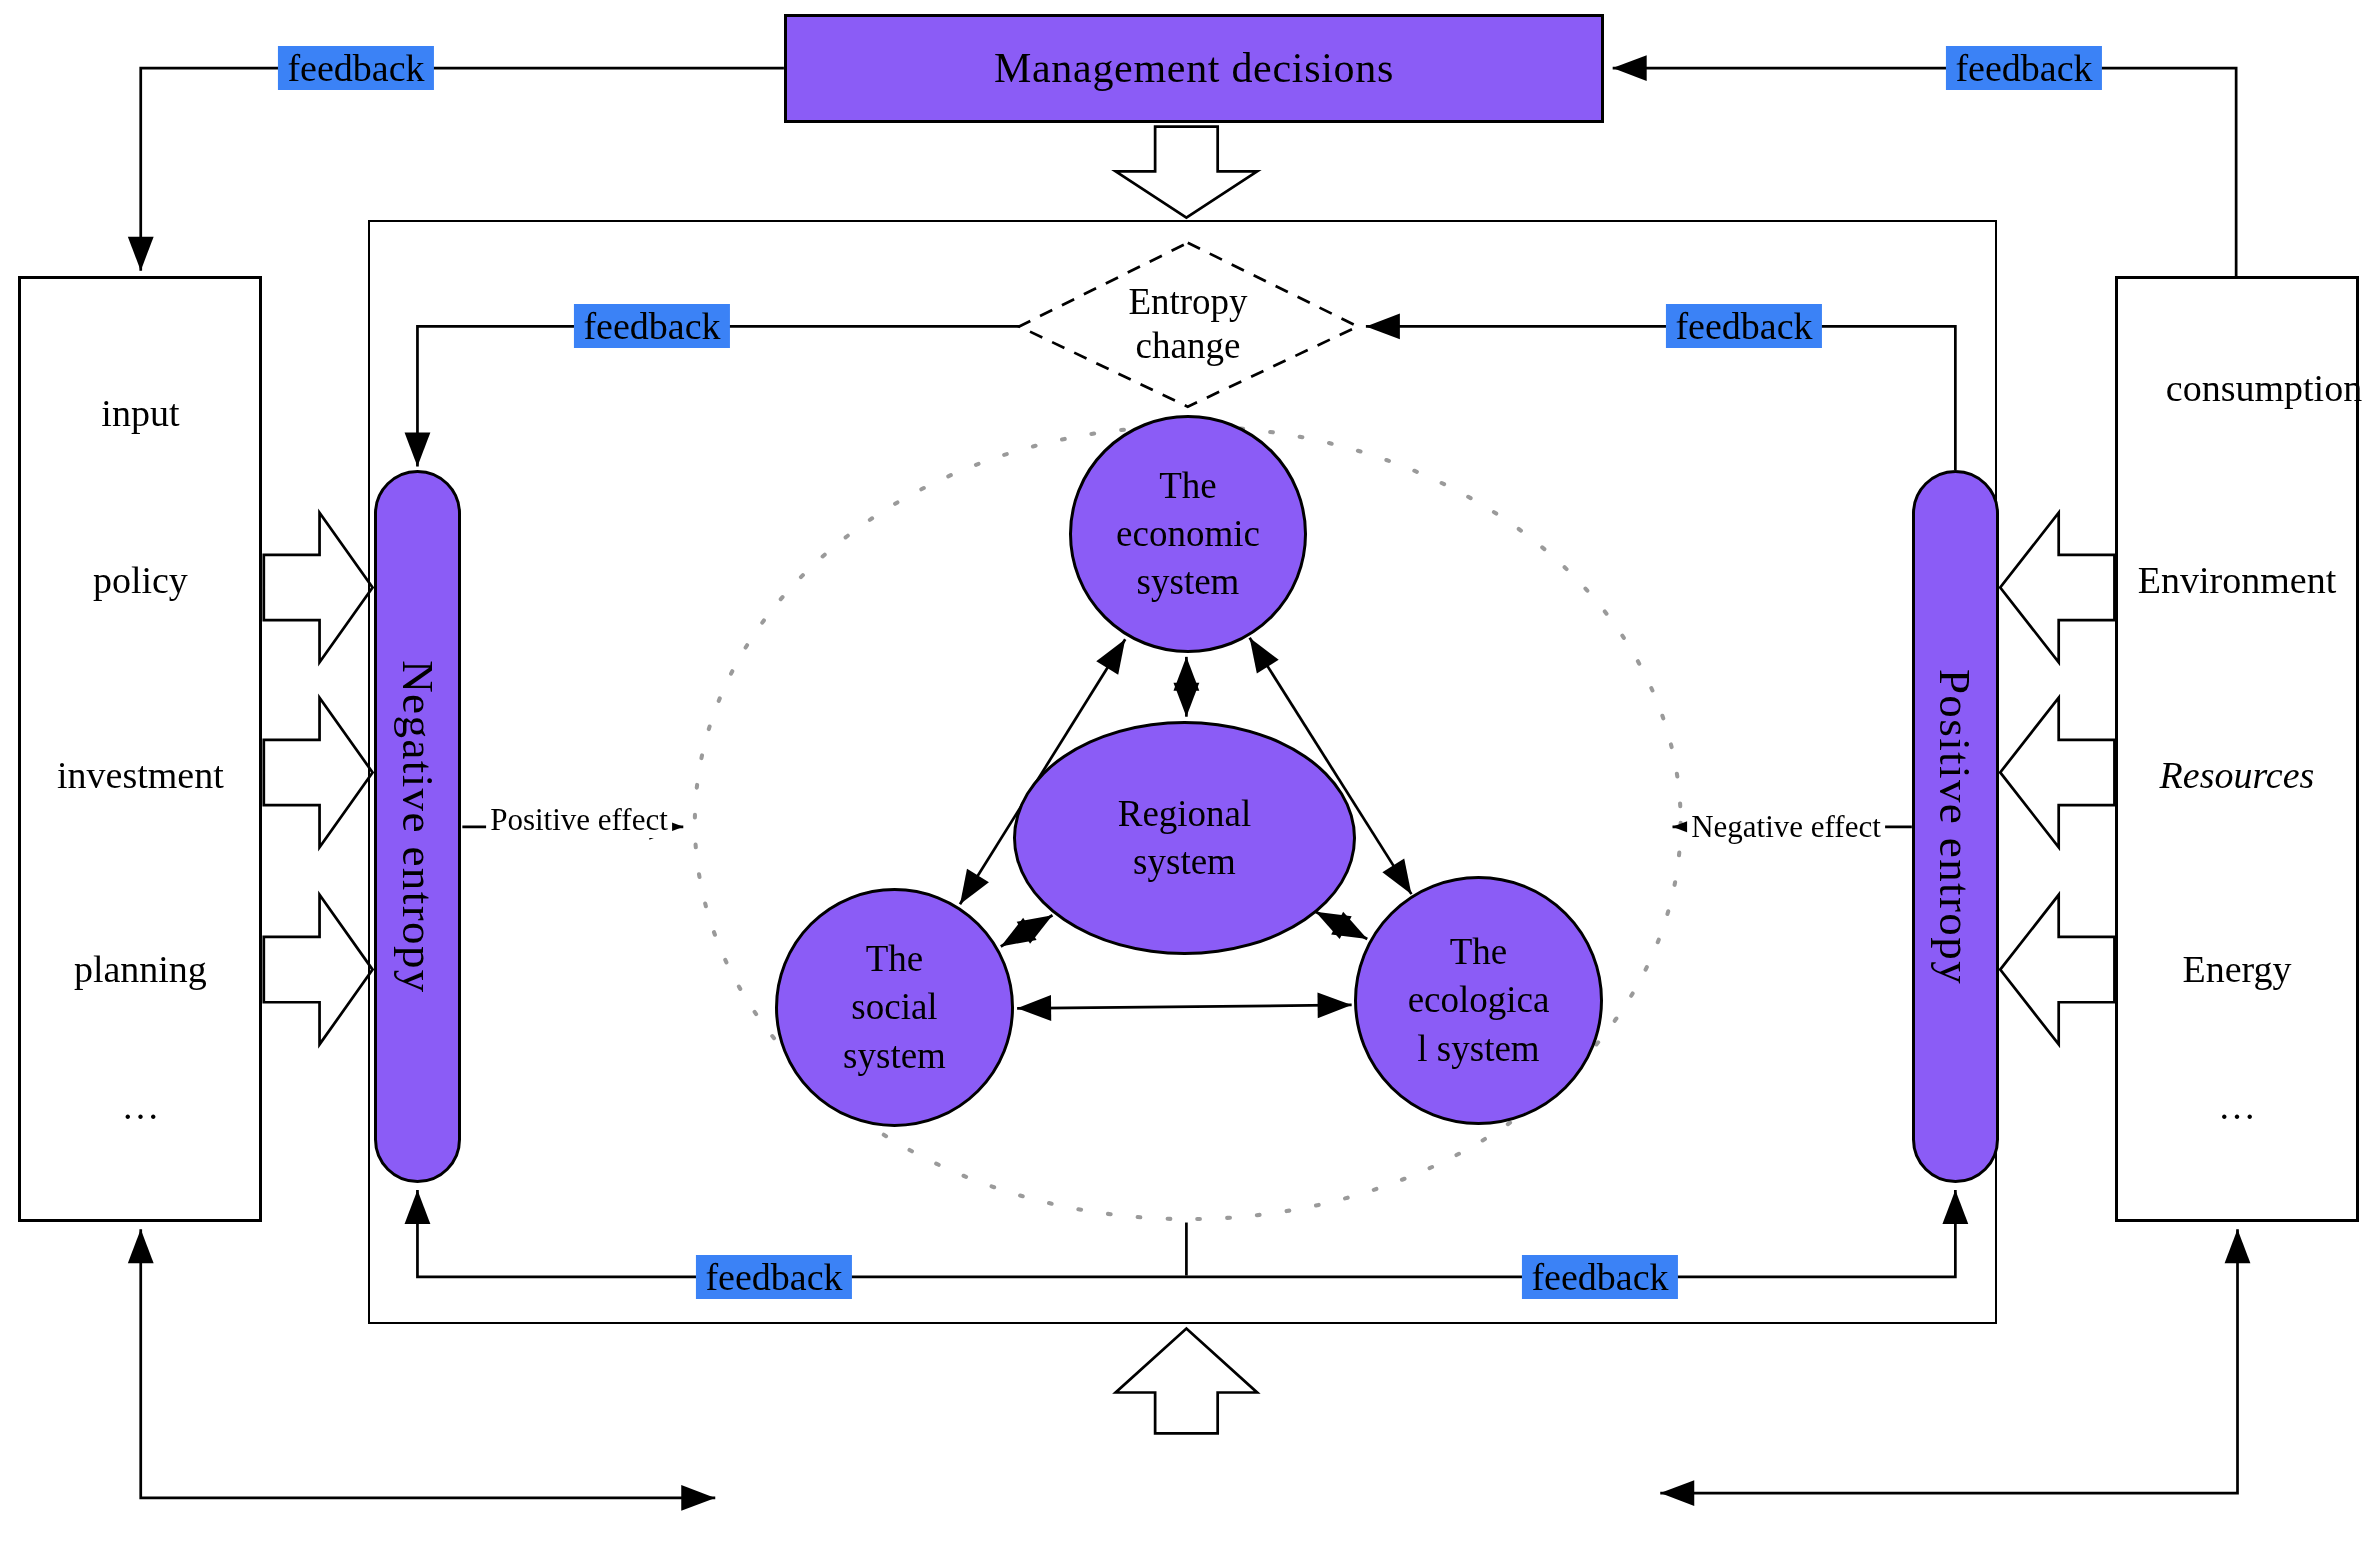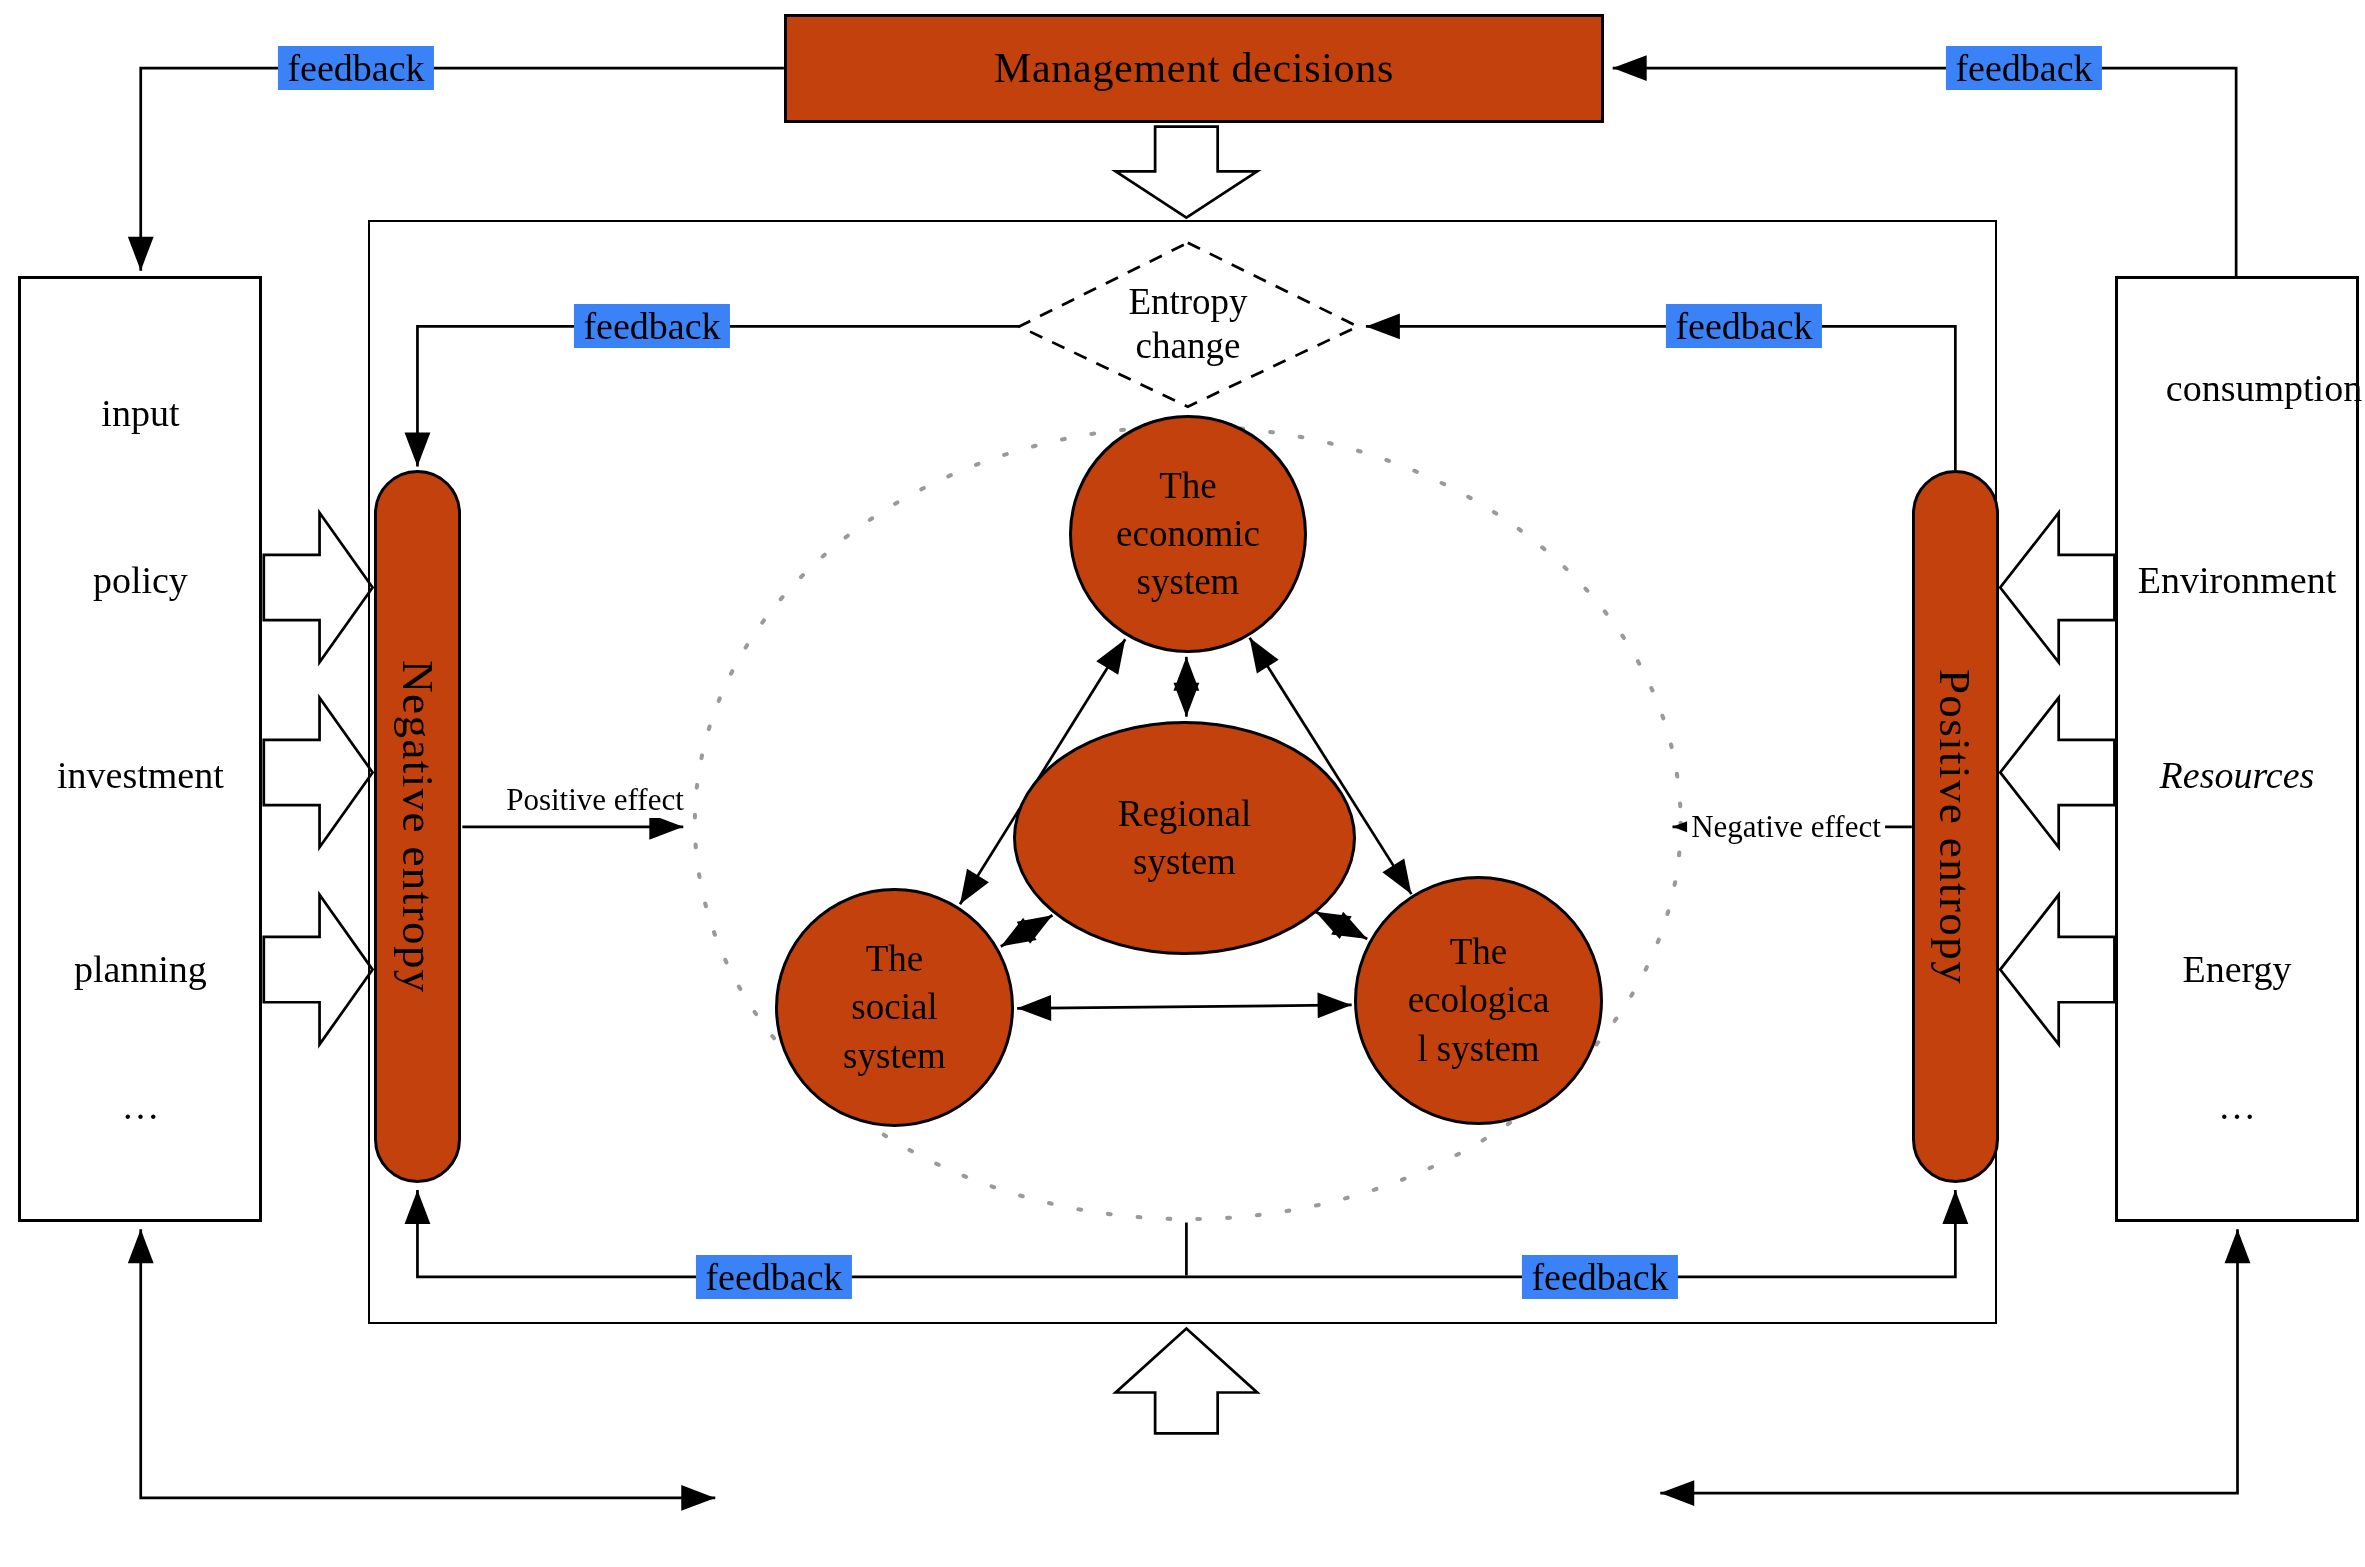--- a/index.html
+++ b/index.html
@@ -9,21 +9,21 @@
     height: 1568px;
     background: #ffffff;
     font-family: "Liberation Serif", "DejaVu Serif", serif;
     color: #000;
     overflow: hidden;
   }
   svg.wires { position: absolute; left: 0; top: 0; z-index: 1; }
 
   .node {
     position: absolute;
-    background: #c2410c;
+    background: #8b5cf6;
     border: 3.4px solid #000;
     box-sizing: border-box;
     display: flex;
     align-items: center;
     justify-content: center;
     z-index: 2;
   }
   .rect-label { font-size: 42px; letter-spacing: 0.7px; }
 
   .pill { border-radius: 48px; }
@@ -188,17 +188,17 @@
   <div class="list-item" style="left:2115px; width:244px; top:969px;">Energy</div>
   <div class="list-item" style="left:2115px; width:244px; top:1106px;">…</div>
 
   <span class="wire-label" style="left:356px; top:68px;">feedback</span>
   <span class="wire-label" style="left:2024px; top:68px;">feedback</span>
   <span class="wire-label" style="left:652px; top:326px;">feedback</span>
   <span class="wire-label" style="left:1744px; top:326px;">feedback</span>
   <span class="wire-label" style="left:774px; top:1277px;">feedback</span>
   <span class="wire-label" style="left:1600px; top:1277px;">feedback</span>
 
-  <span class="effect-label" style="left:579px; top:800px;margin-left:16px;">Positive effect</span>
+  <span class="effect-label" style="left:579px; top:820px;">Positive effect</span>
   <span class="effect-label" style="left:1786px; top:827px;">Negative effect</span>
 
 </div>
 
 
 </body></html>

